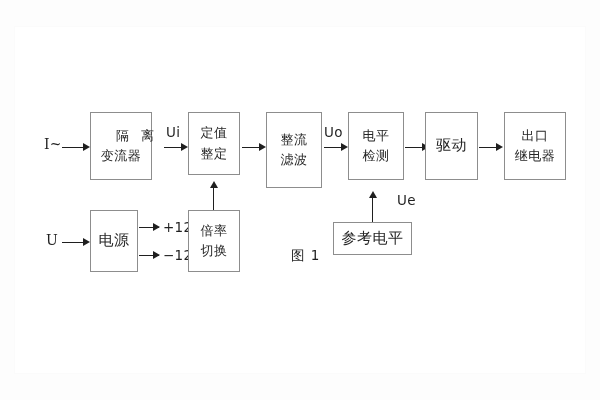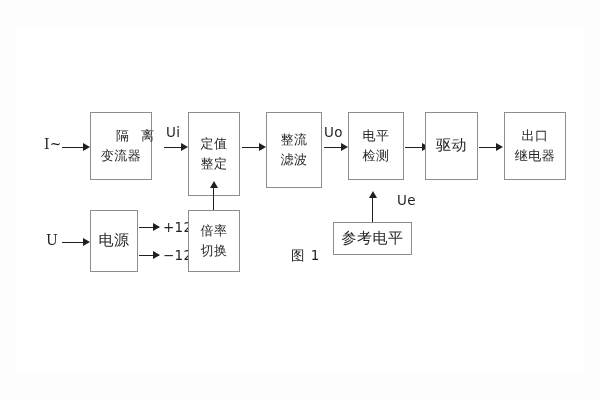--- a/index.html
+++ b/index.html
@@ -100,21 +100,21 @@
 
   <div class="box" style="left:90px; top:112px; width:62px; height:68px;">
     <span class="ln spaced">隔 离</span>
     <span class="ln">变流器</span>
   </div>
 
   <div class="lab sig" style="left:166px; top:124px;">Ui</div>
   <div class="hline" style="left:164px; top:147px; width:22px;"></div>
   <div class="ah-r" style="left:181px; top:143px;"></div>
 
-  <div class="box" style="left:188px; top:112px; width:52px; height:84px;">
+  <div class="box" style="left:188px; top:112px; width:52px; height:63px;">
     <span class="ln">定值</span>
     <span class="ln">整定</span>
   </div>
 
   <div class="hline" style="left:242px; top:147px; width:22px;"></div>
   <div class="ah-r" style="left:259px; top:143px;"></div>
 
   <div class="box" style="left:266px; top:112px; width:56px; height:76px;">
     <span class="ln">整流</span>
     <span class="ln">滤波</span>

